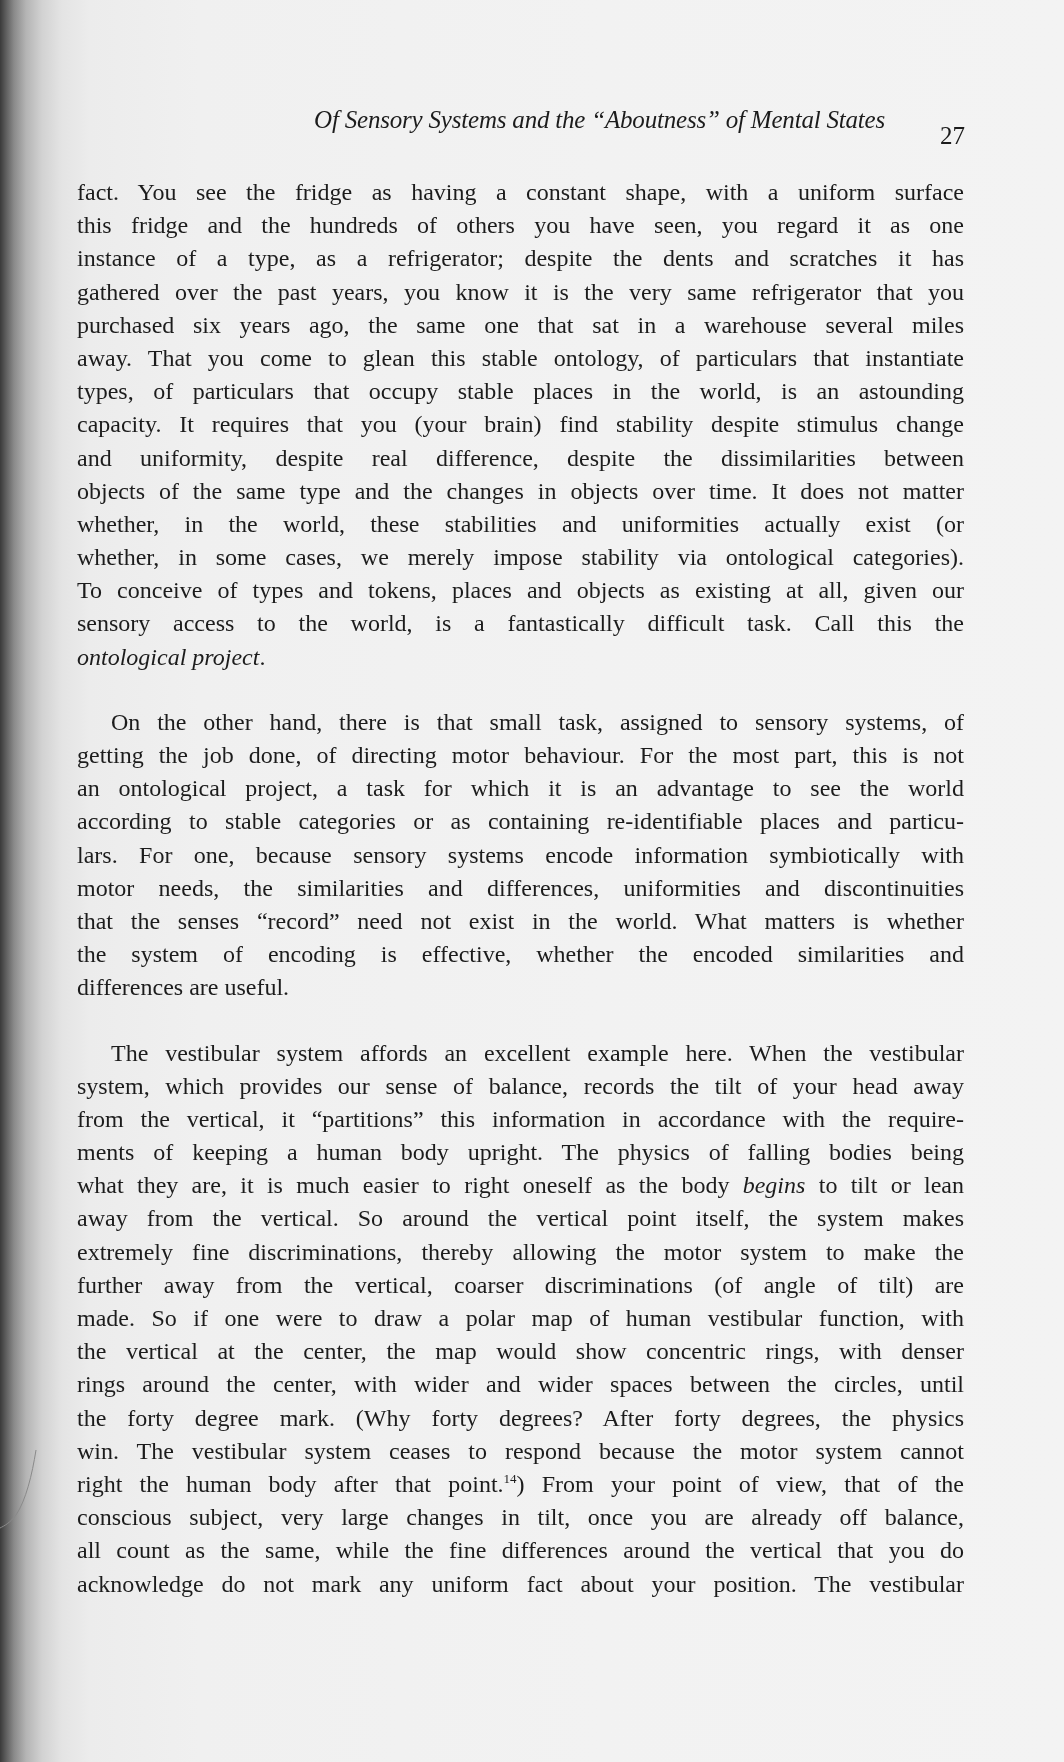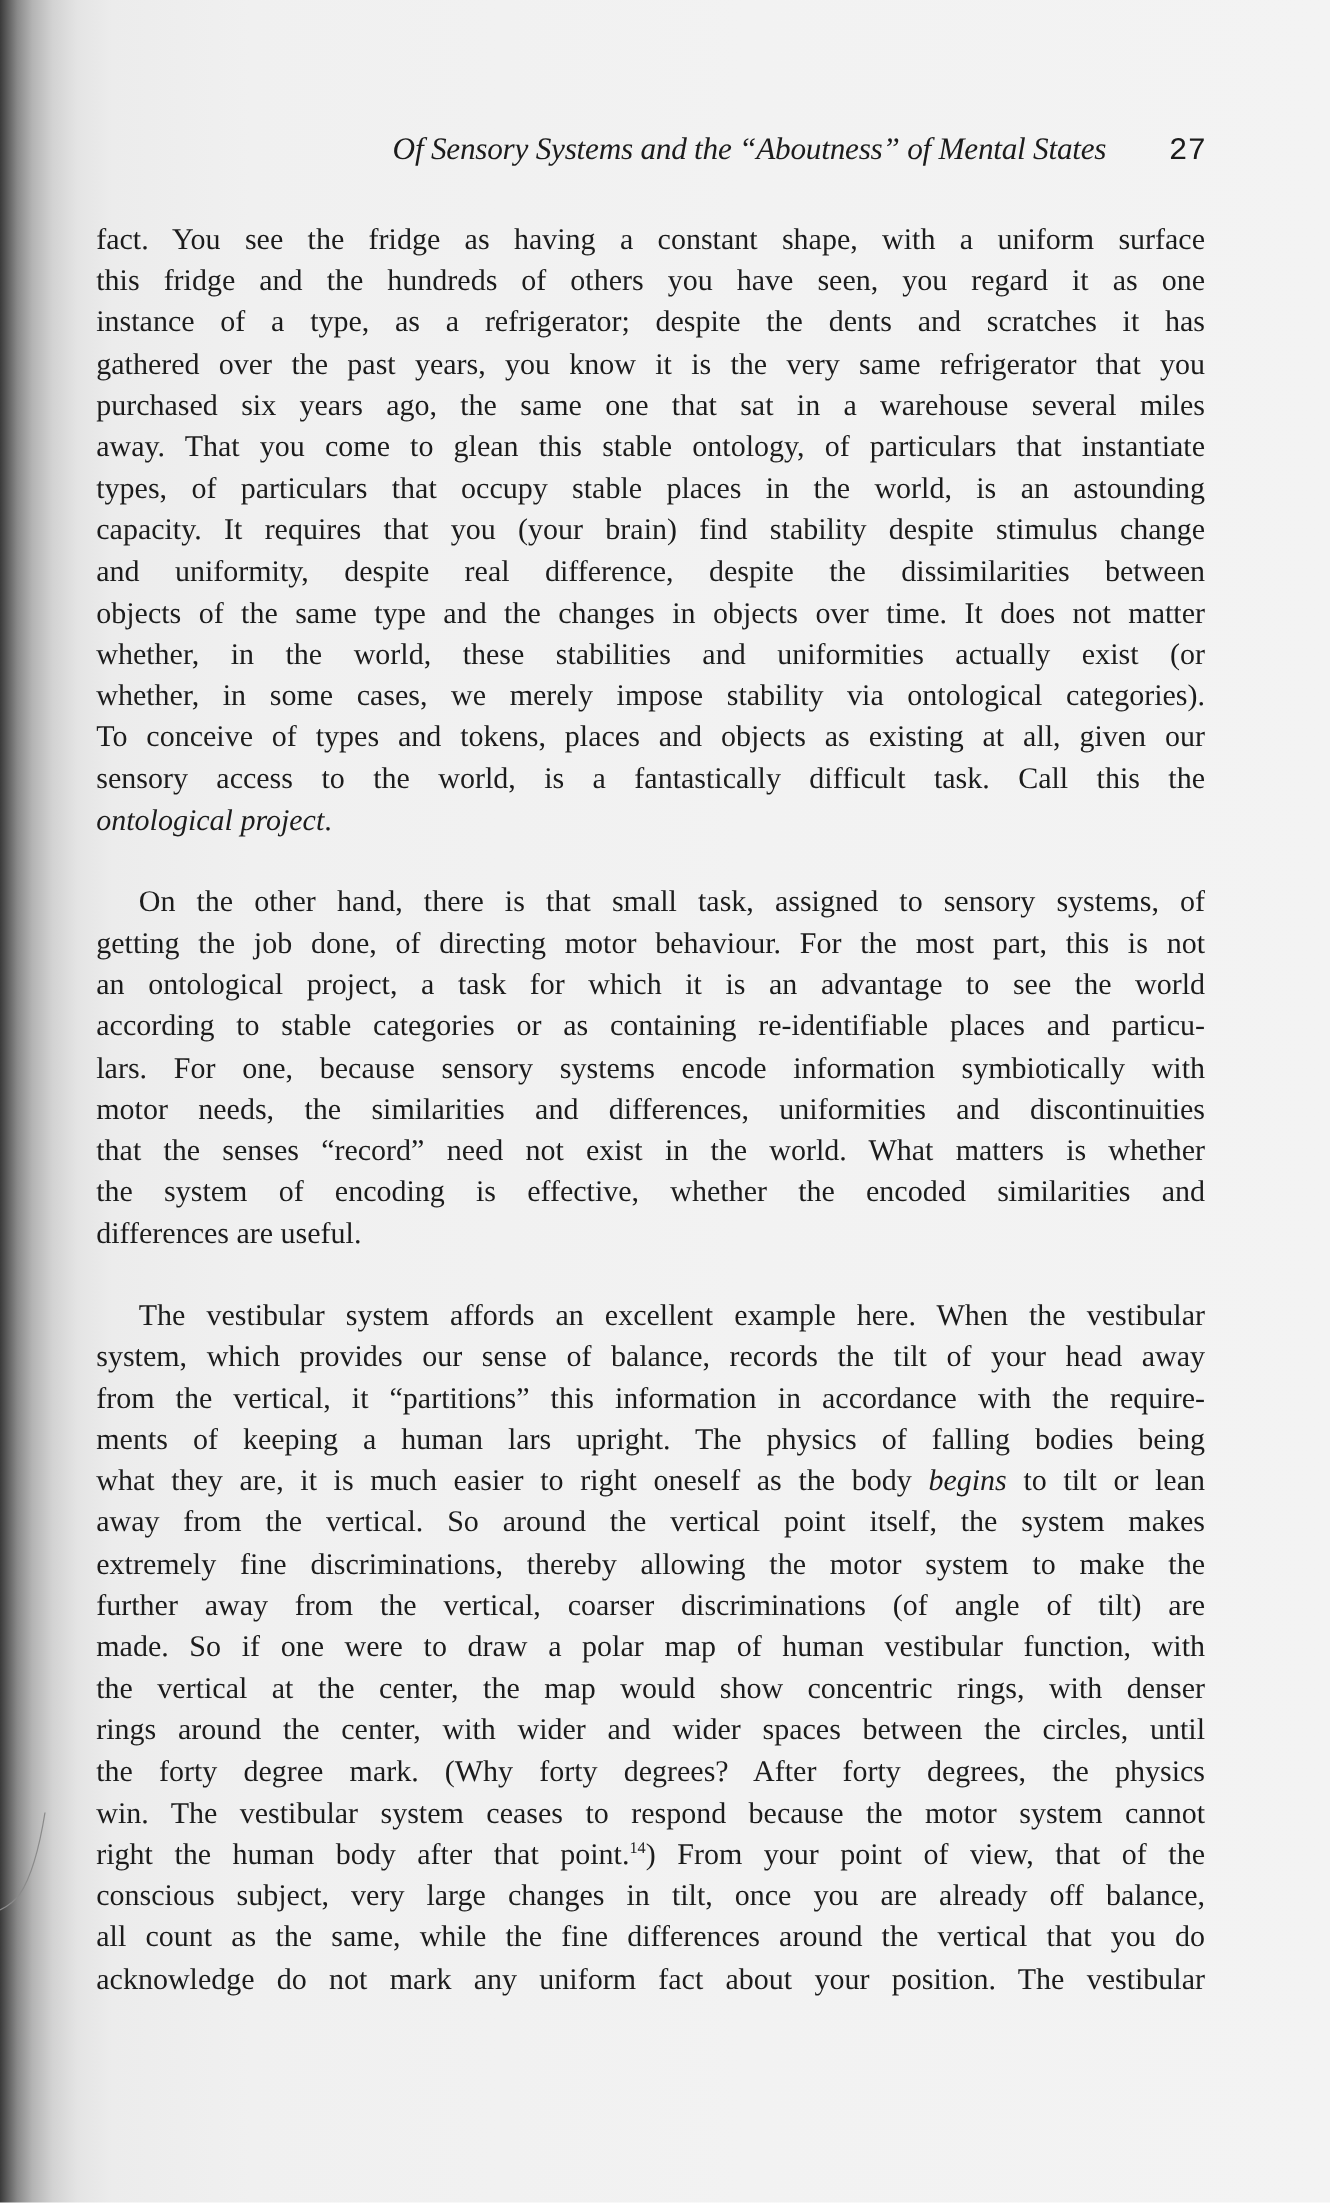--- a/index.html
+++ b/index.html
@@ -42,22 +42,21 @@
     position: absolute;
     right: 80px;
     top: 0;
     font-style: italic;
     letter-spacing: -0.2px;
     white-space: nowrap;
   }
   .running-head .pagenum {
     position: absolute;
     right: 0;
-    top: 0;
-    font-family: Liberation Mono, monospace;
+    top: 16px;
   }
   .body-text {
     position: absolute;
     left: 77px;
     top: 176px;
     width: 887px;
     font-size: 24px;
     line-height: 33.2px;
   }
   .line {
@@ -128,21 +127,21 @@
       <span class="line">motor needs, the similarities and differences, uniformities and discontinuities</span>
       <span class="line">that the senses “record” need not exist in the world. What matters is whether</span>
       <span class="line">the system of encoding is effective, whether the encoded similarities and</span>
       <span class="line last">differences are useful.</span>
     </div>
 
     <div>
       <span class="line indent">The vestibular system affords an excellent example here. When the vestibular</span>
       <span class="line">system, which provides our sense of balance, records the tilt of your head away</span>
       <span class="line">from the vertical, it “partitions” this information in accordance with the require-</span>
-      <span class="line">ments of keeping a human lars upright. The physics of falling bodies being</span>
+      <span class="line">ments of keeping a human body upright. The physics of falling bodies being</span>
       <span class="line"><span>what they are, it is much easier to right oneself as the body </span><i>begins</i><span> to tilt or lean</span></span>
       <span class="line">away from the vertical. So around the vertical point itself, the system makes</span>
       <span class="line">extremely fine discriminations, thereby allowing the motor system to make the</span>
       <span class="line">further away from the vertical, coarser discriminations (of angle of tilt) are</span>
       <span class="line">made. So if one were to draw a polar map of human vestibular function, with</span>
       <span class="line">the vertical at the center, the map would show concentric rings, with denser</span>
       <span class="line">rings around the center, with wider and wider spaces between the circles, until</span>
       <span class="line">the forty degree mark. (Why forty degrees? After forty degrees, the physics</span>
       <span class="line">win. The vestibular system ceases to respond because the motor system cannot</span>
       <span class="line"><span>right the human body after that point.</span><sup class="fn">14</sup><span>) From your point of view, that of the</span></span>

